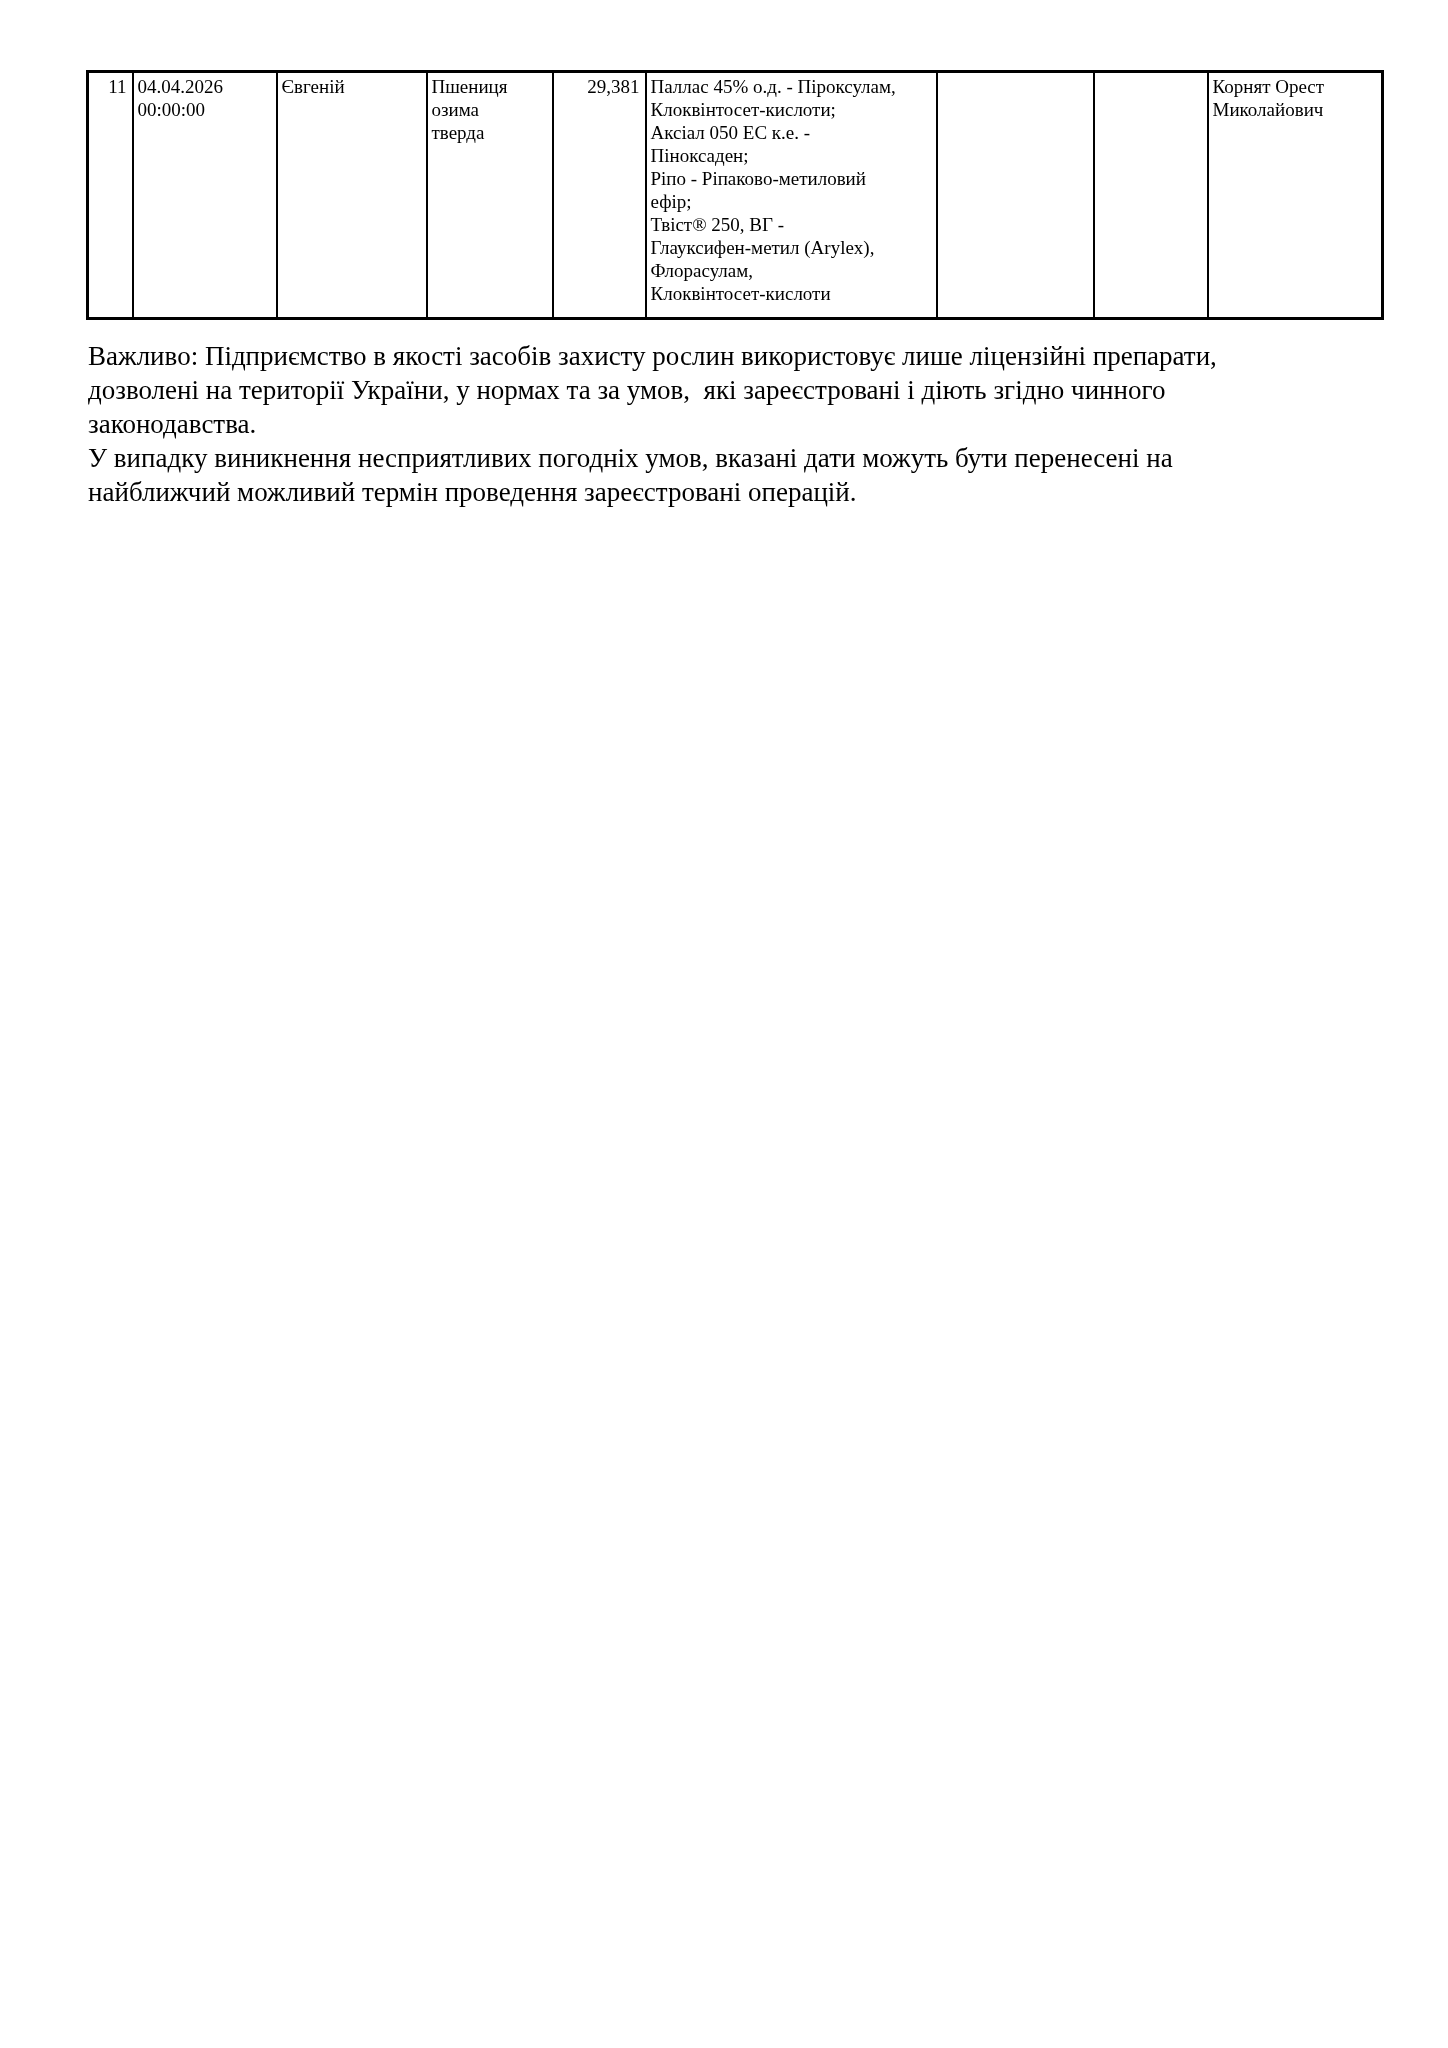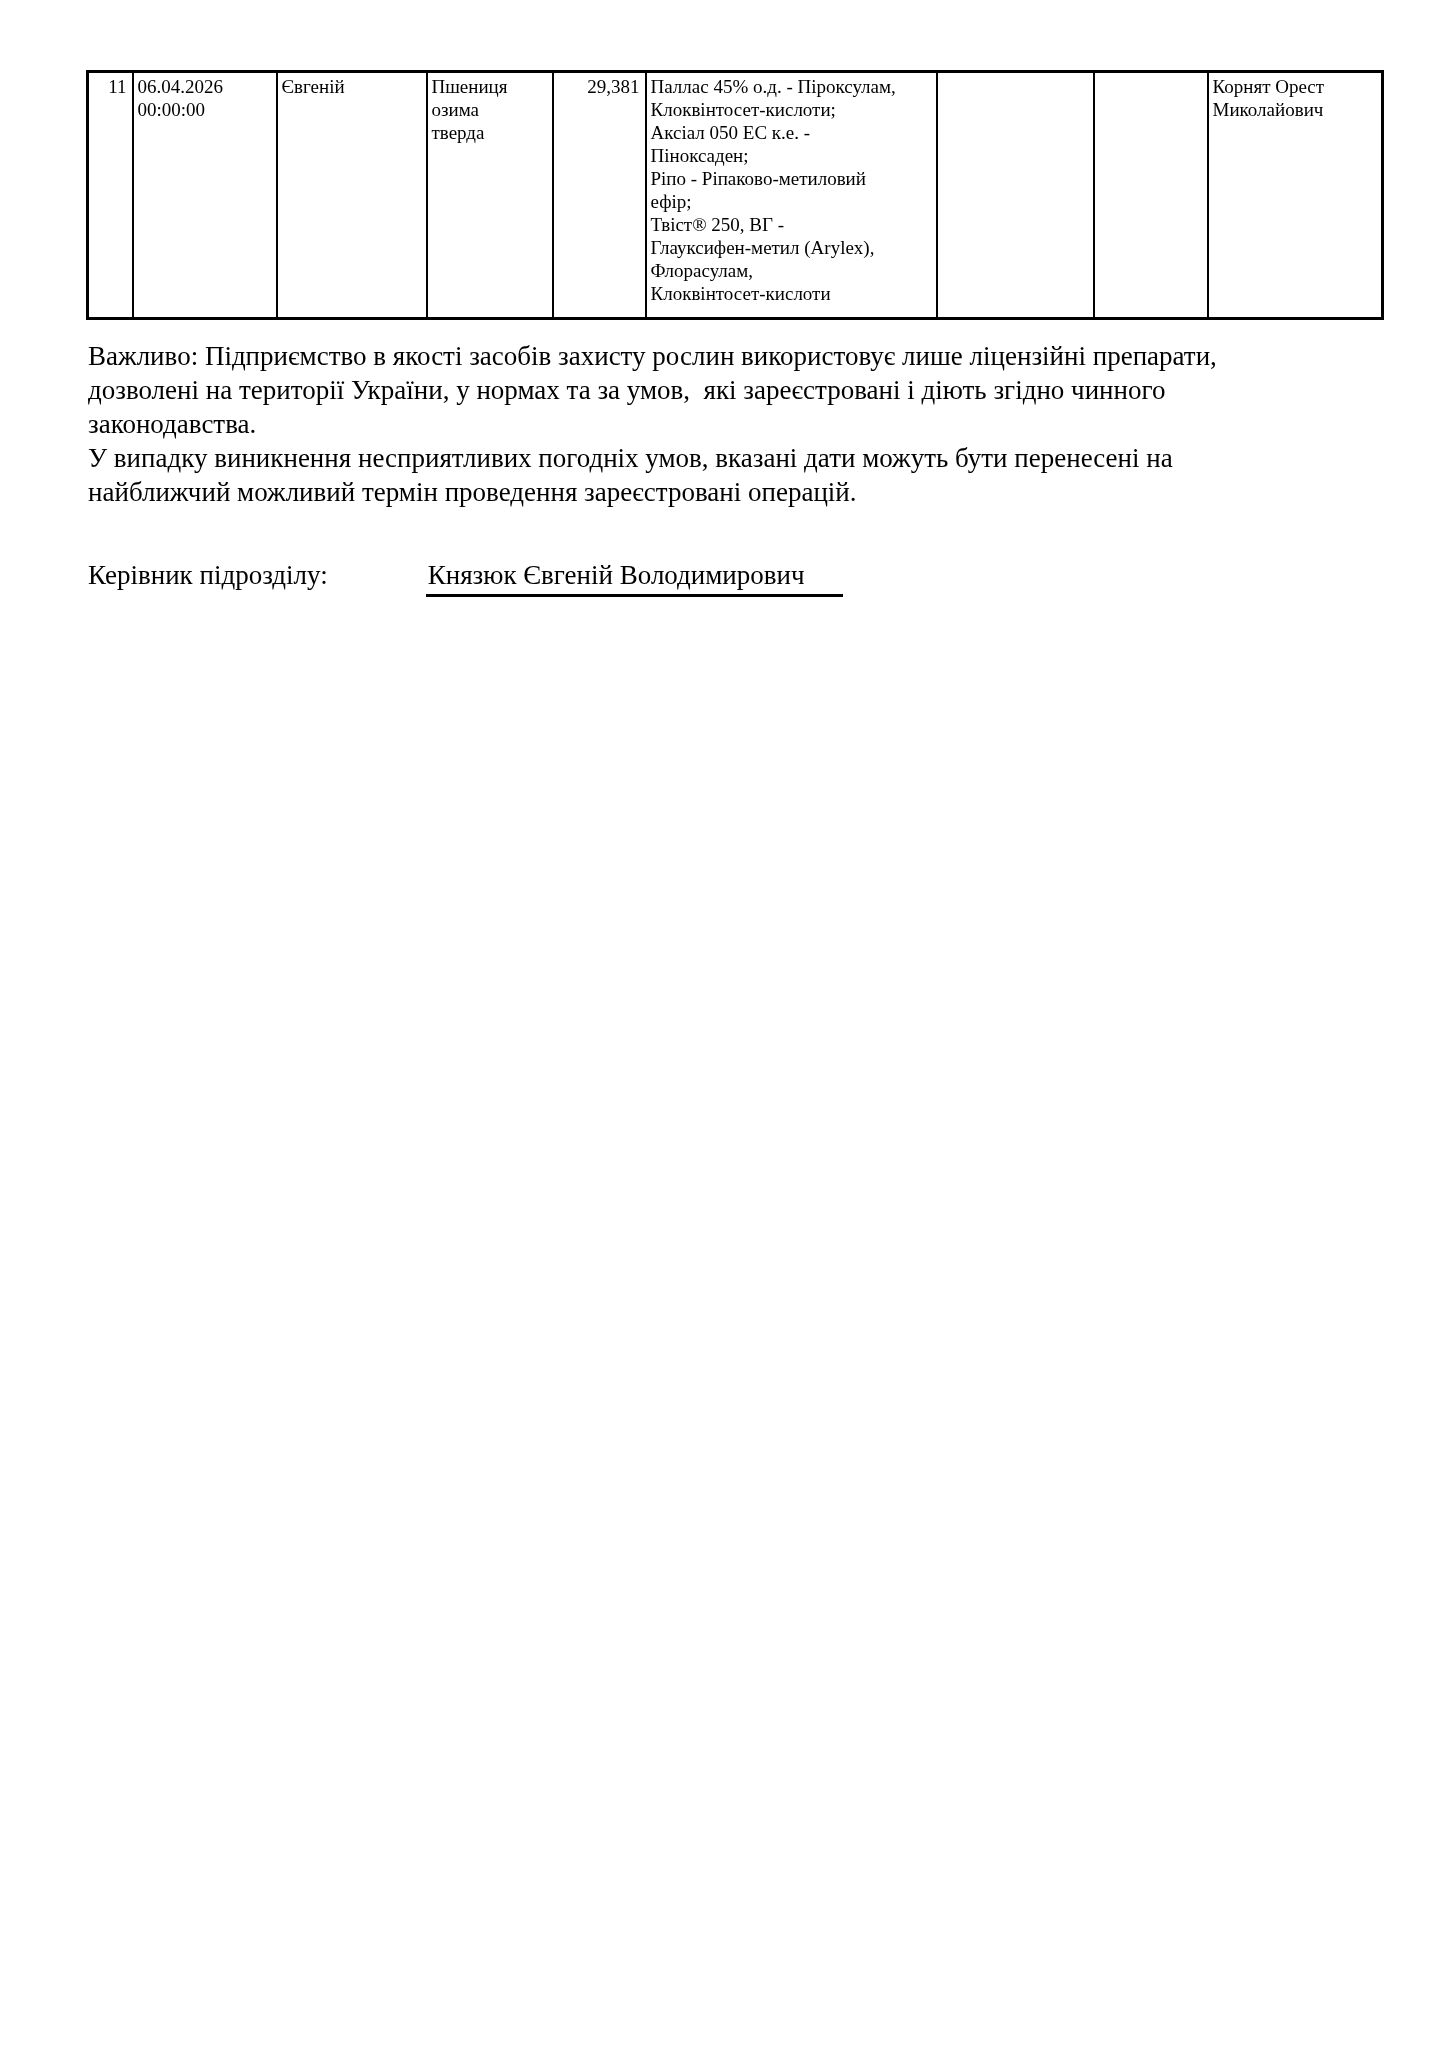--- a/index.html
+++ b/index.html
@@ -71,21 +71,21 @@
       <col style="width:126px">
       <col style="width:93px">
       <col style="width:291px">
       <col style="width:157px">
       <col style="width:114px">
       <col style="width:175px">
     </colgroup>
     <tbody>
         <tr>
       <td class="num">11</td>
-      <td>06.04.2026
+      <td>04.04.2026
 00:00:00</td>
       <td>Євгеній</td>
       <td>Пшениця
 озима
 тверда</td>
       <td class="num">29,381</td>
       <td>Паллас 45% о.д. - Піроксулам,
 Клоквінтосет-кислоти;
 Аксіал 050 ЕС к.е. -
 Піноксаден;
@@ -104,17 +104,14 @@
     </table>
 
   <div class="notes">
     <p>Важливо: Підприємство в якості засобів захисту рослин використовує лише ліцензійні препарати,
 дозволені на території України, у нормах та за умов,  які зареєстровані і діють згідно чинного
 законодавства.</p>
     <p>У випадку виникнення несприятливих погодніх умов, вказані дати можуть бути перенесені на
 найближчий можливий термін проведення зареєстровані операцій.</p>
   </div>
 
-  <div class="signature-row">
-    <span>Керівник підрозділу:</span><span class="signature-name">Князюк Євгеній Володимирович</span>
-  </div>
 
 </div>
 
 </body></html>

